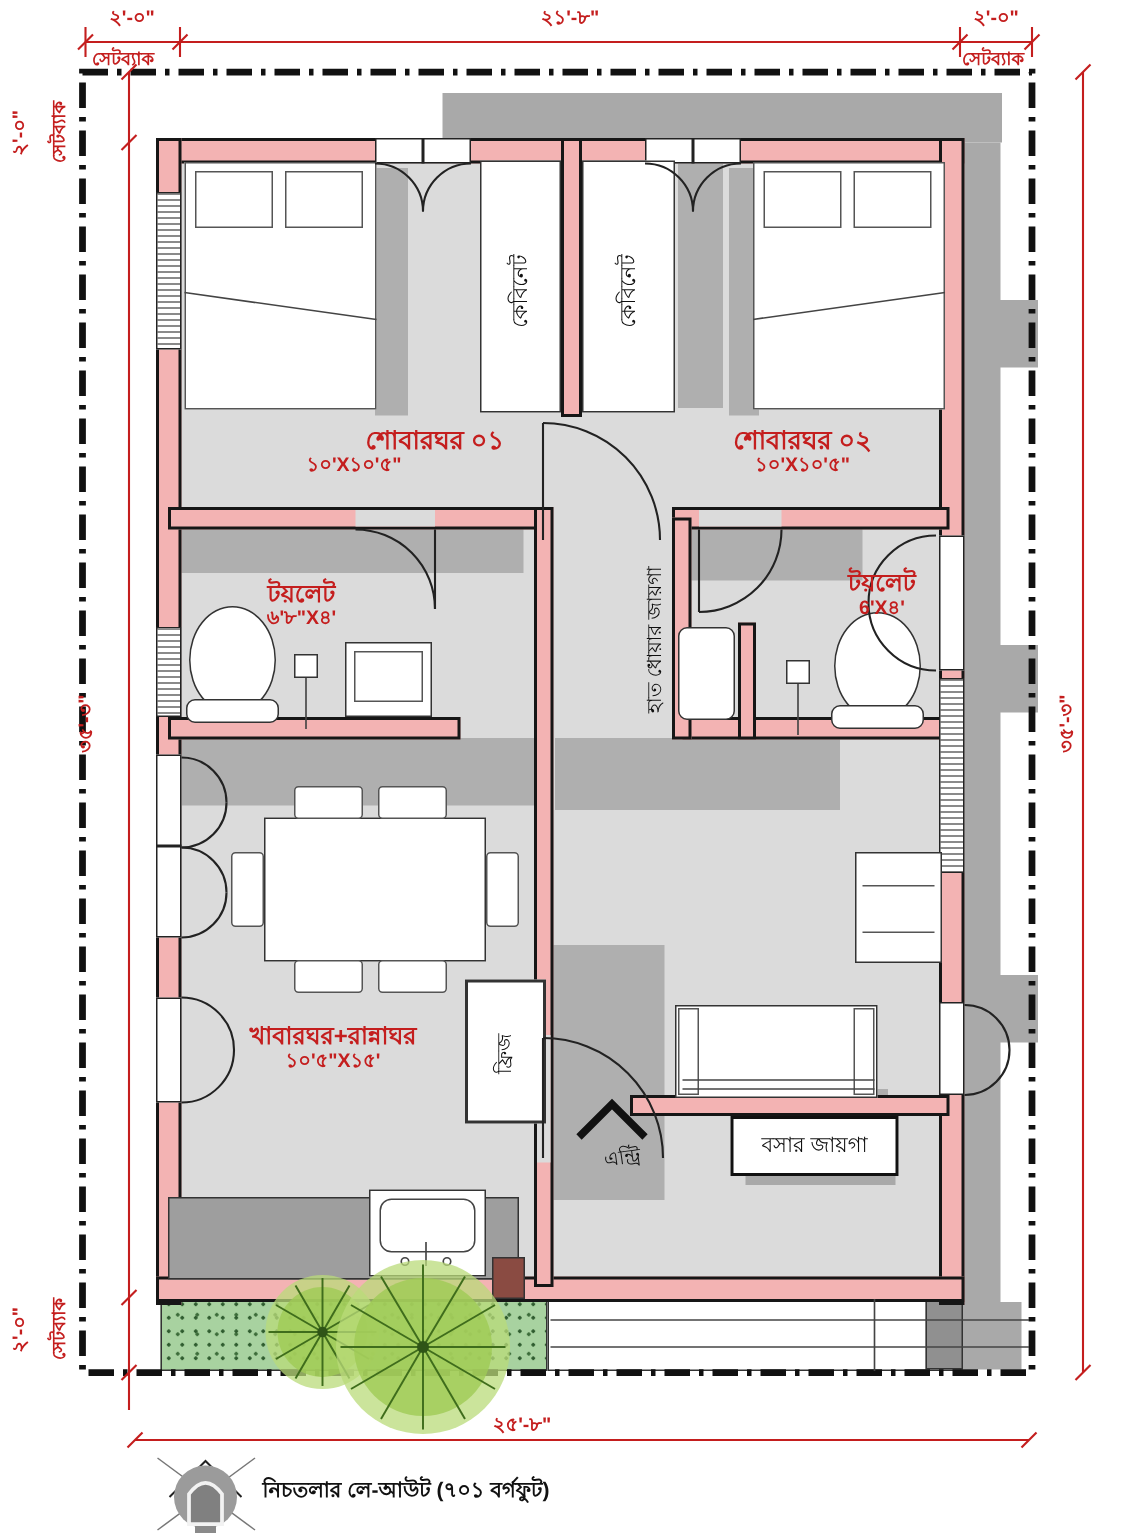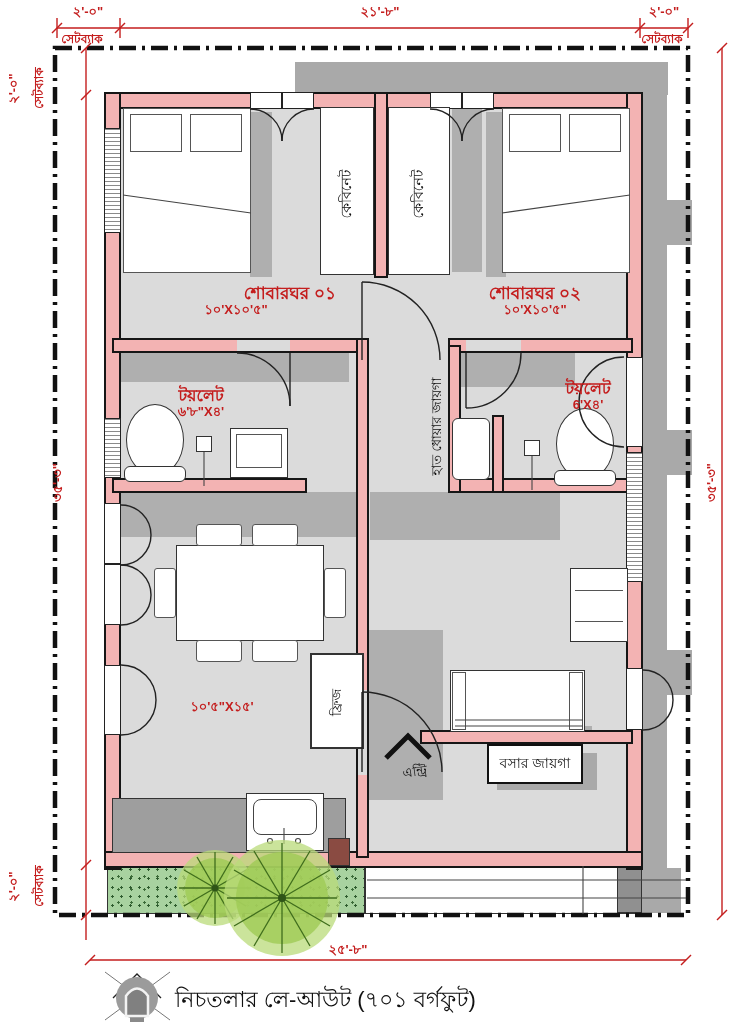--- a/index.html
+++ b/index.html
@@ -22,21 +22,21 @@
   .dim{position:absolute;color:#C41E1E;font-weight:bold;font-size:13px;text-align:center;white-space:nowrap;z-index:6;}
   .vrot{transform:rotate(-90deg);transform-origin:center;}
   .boxlabel{position:absolute;background:#fff;border:2px solid #111;box-sizing:border-box;
             display:flex;align-items:center;justify-content:center;color:#111;font-size:14px;z-index:6;}
   .grass{position:absolute;background-color:#A8D2A0;
          background-image:radial-gradient(#2e5b2e 1px,transparent 1.3px),radial-gradient(#3b6b38 1px,transparent 1.3px);
          background-size:9px 9px,13px 13px;background-position:0 0,4px 5px;
          border:1px solid #333;box-sizing:border-box;z-index:2;}
   svg.overlay{position:absolute;left:0;top:0;z-index:5;pointer-events:none;}
   .z1{z-index:1}.z2{z-index:2}.z3{z-index:3}.z4{z-index:4}
-  .caption{position:absolute;color:#111;font-weight:normal;font-size:22px;white-space:nowrap;z-index:6;}
+  .caption{position:absolute;color:#111;font-weight:bold;font-size:14px;white-space:nowrap;z-index:6;}
 </style>
 </head>
 <body>
 
 <div id="stage">
 
   <div class="shadow z2" style="left:295px;top:62px;width:373px;height:33px;"></div>
   <div class="shadow z2" style="left:640px;top:95px;width:27px;height:785px;"></div>
   <div class="shadow z2" style="left:640px;top:200px;width:52px;height:45px;"></div>
   <div class="shadow z2" style="left:640px;top:430px;width:52px;height:45px;"></div>
@@ -128,32 +128,33 @@
   <div class="furn z4" style="left:126px;top:404px;width:58px;height:72px;border-radius:50%;"></div>
   <div class="furn z4" style="left:124px;top:466px;width:62px;height:16px;border-radius:6px;"></div>
   <div class="furn z4" style="left:196px;top:436px;width:16px;height:16px;"></div>
   <div class="furn z4" style="left:230px;top:428px;width:58px;height:50px;"></div>
   <div class="abs z4" style="left:236px;top:434px;width:46px;height:34px;border:1px solid #555;box-sizing:border-box;"></div>
 
   <div class="furn z4" style="left:556px;top:408px;width:58px;height:72px;border-radius:50%;"></div>
   <div class="furn z4" style="left:554px;top:470px;width:62px;height:16px;border-radius:6px;"></div>
   <div class="furn z4" style="left:524px;top:440px;width:16px;height:16px;"></div>
 
-  <div class="boxlabel" style="left:487px;top:744px;width:96px;height:40px;">
+  <div class="boxlabel" style="left:487px;top:744px;width:112px;height:40px;">
     <span>বসার জায়গা</span>
   </div>
 
   <div class="rname" style="left:136px;top:280px;width:200px;text-align:right;">শোবারঘর ০১</div>
   <div class="rsize" style="left:136px;top:300px;width:200px;">১০'X১০'৫"</div>
   <div class="rname" style="left:435px;top:280px;width:200px;">শোবারঘর ০২</div>
   <div class="rsize" style="left:435px;top:300px;width:200px;">১০'X১০'৫"</div>
   <div class="rname" style="left:131px;top:383px;width:140px;font-size:16px;">টয়লেট</div>
   <div class="rsize" style="left:131px;top:402px;width:140px;">৬'৮"X৪'</div>
   <div class="rname" style="left:518px;top:376px;width:140px;font-size:16px;">টয়লেট</div>
   <div class="rsize" style="left:518px;top:395px;width:140px;">6'X৪'</div>
+  <div class="rname" style="left:122px;top:678px;width:200px;font-size:16px;">খাবারঘর+রান্নাঘর</div>
   <div class="rsize" style="left:122px;top:697px;width:200px;">১০'৫"X১৫'</div>
 
   <div class="blabel vrot" style="left:287px;top:182px;width:120px;font-size:14px;">কেবিনেট</div>
   <div class="blabel vrot" style="left:359px;top:182px;width:120px;font-size:14px;">কেবিনেট</div>
   <div class="blabel vrot" style="left:367px;top:416px;width:140px;">হাত ধোয়ার জায়গা</div>
   <div class="blabel vrot" style="left:292px;top:692px;width:90px;">ফ্রিজ</div>
   <div class="blabel" style="left:375px;top:762px;width:80px;transform:rotate(-8deg);">এন্ট্রি</div>
 
   <div class="dim" style="left:320px;top:2px;width:120px;">২১'-৮"</div>
   <div class="dim" style="left:58px;top:2px;width:60px;">২'-০"</div>

